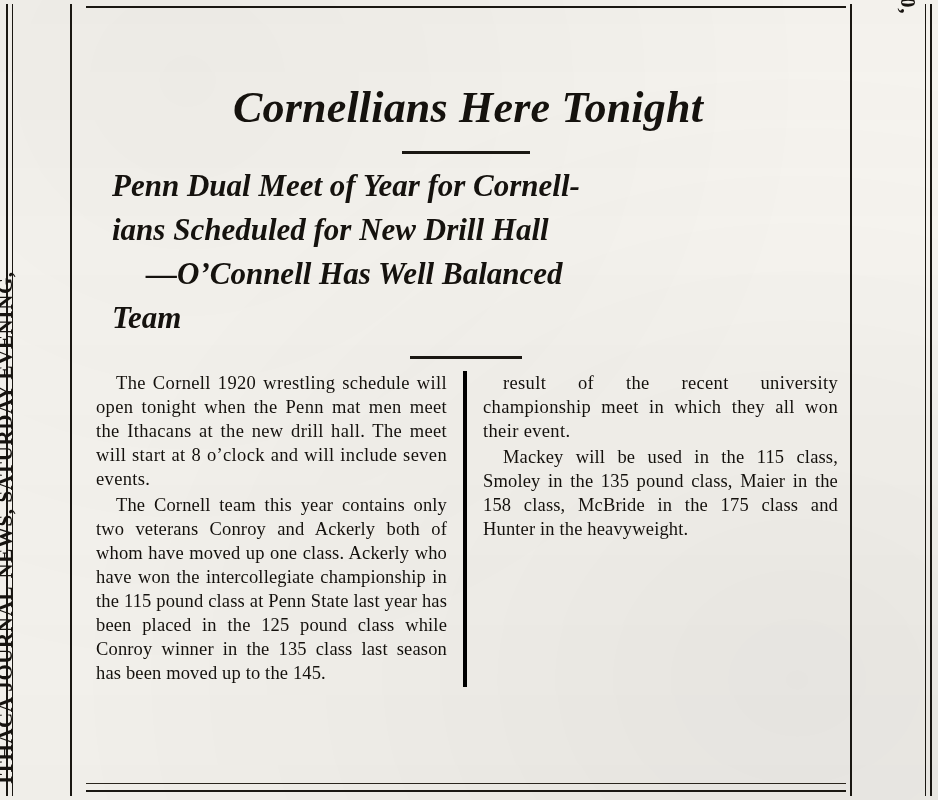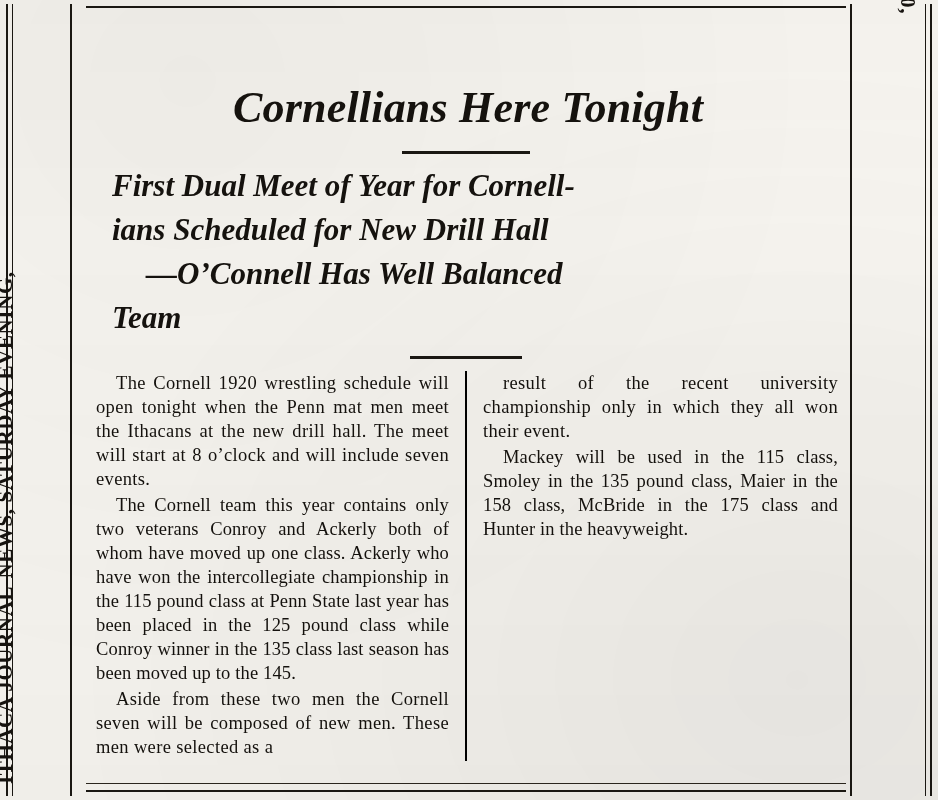--- a/index.html
+++ b/index.html
@@ -136,21 +136,21 @@
   }
   .col {
     width: 50%;
     box-sizing: border-box;
     font-family: "Liberation Serif", serif;
     font-size: 18.5px;
     line-height: 1.30;
     text-align: justify;
     color: #14110d;
   }
-  .col.left  { padding-right: 16px; border-right: 2px solid #000000; }
+  .col.left  { padding-right: 16px; border-right: 4px solid #000000; }
   .col.right { padding-left: 16px; }
   .col p {
     margin: 0 0 2px 0;
     text-indent: 20px;
     letter-spacing: 0.15px;
   }
   .col p.first { text-indent: 20px; }
 
   
   .col p:nth-child(odd) { letter-spacing: 0.35px; }
@@ -179,36 +179,35 @@
     <div class="art-frame-top"></div>
 
     <div class="headline">
       <br>
       <span>Cornellians Here Tonight</span>
     </div>
 
     <div class="rule-short"></div>
 
     <div class="subhead">
-      <span class="ln">First Dual Meet of Year for Cornell-</span>
+      <span class="ln">Penn Dual Meet of Year for Cornell-</span>
       <span class="ln">ians Scheduled for New Drill Hall</span>
       <span class="ln indent">—O’Connell Has Well Balanced</span>
       <span class="ln">Team</span>
     </div>
 
     <div class="rule-short2"></div>
 
     <div class="cols">
       <div class="col left">
         <p class="first">The Cornell 1920 wrestling schedule will open tonight when the Penn mat men meet the Ithacans at the new drill hall. The meet will start at 8 o’clock and will include seven events.</p>
         <p>The Cornell team this year contains only two veterans Conroy and Ackerly both of whom have moved up one class. Ackerly who have won the intercollegiate championship in the 115 pound class at Penn State last year has been placed in the 125 pound class while Conroy winner in the 135 class last season has been moved up to the 145.</p>
-        <p>Aside from these two men the Cornell seven will be composed of new men. These men were selected as a</p>
       </div>
       <div class="col right">
-        <p class="first">result of the recent university championship only in which they all won their event.</p>
+        <p class="first">result of the recent university championship meet in which they all won their event.</p>
         <p>Mackey will be used in the 115 class, Smoley in the 135 pound class, Maier in the 158 class, McBride in the 175 class and Hunter in the heavyweight.</p>
       </div>
     </div>
 
     <div class="art-frame-bottom2"></div>
     <div class="art-frame-bottom"></div>
   </div>
 </div>
 
 </body></html>

